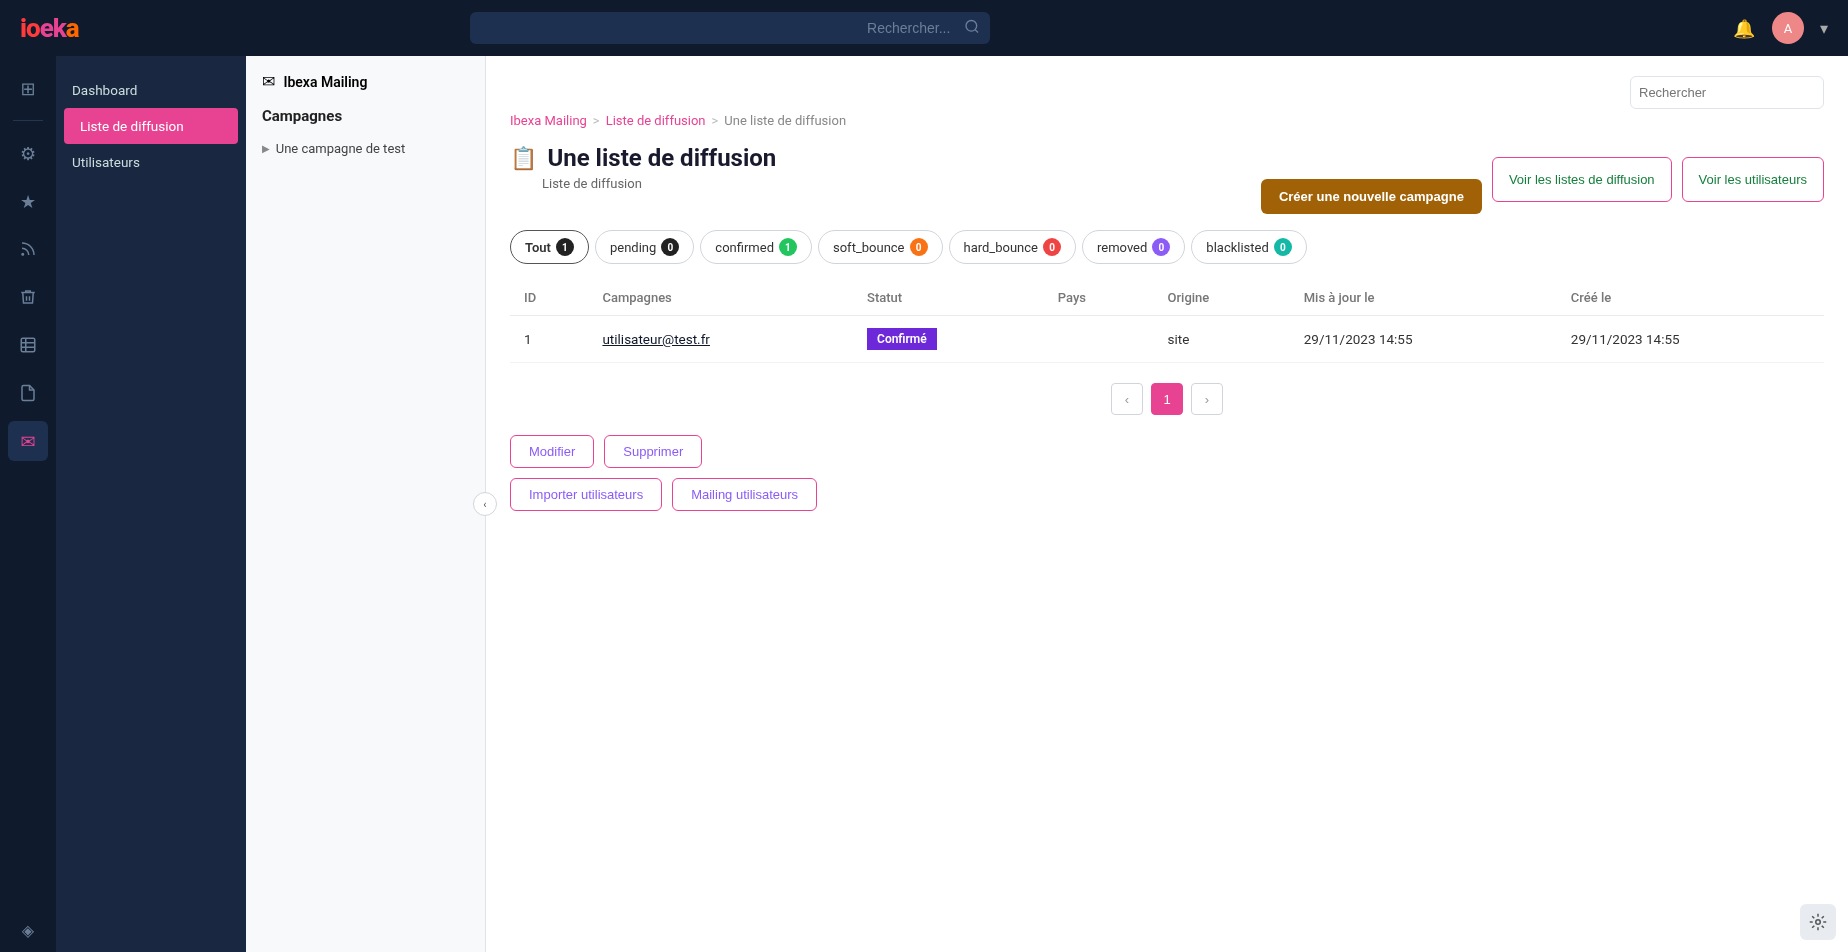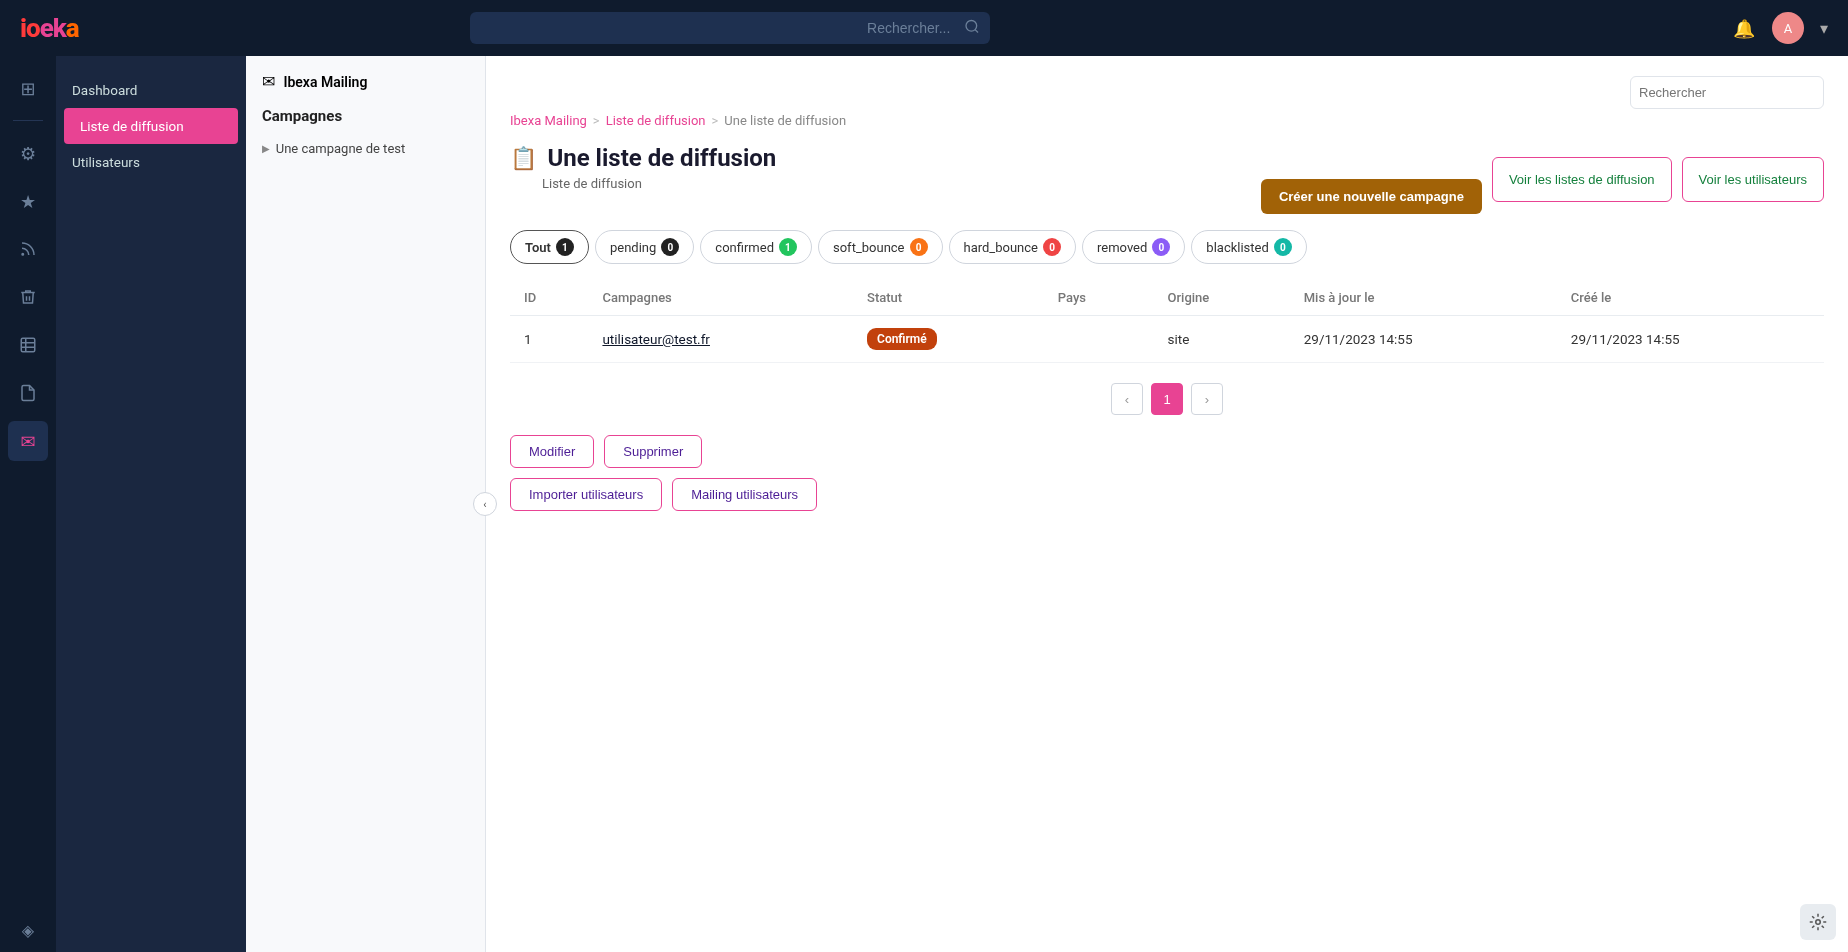--- a/index.html
+++ b/index.html
@@ -316,23 +316,23 @@
       font-weight: 500;
       border-bottom: 1.5px solid #e8ecf0;
       font-size: 13px;
     }
     .data-table td {
       padding: 12px 14px;
       border-bottom: 1px solid #f0f2f5;
       color: #333;
     }
     .status-badge-confirmed {
-      background: #c2410c;
+      background: #6d28d9;
       color: white;
-      border-radius: 9px;
+      border-radius: 0;
       padding: 4px 10px;
       font-size: 12px;
       font-weight: 600;
       display: inline-block;
     }
     .email-link { color: #0f172a; text-decoration: underline; cursor: pointer; }
 
     
     .pagination {
       display: flex;
@@ -359,21 +359,21 @@
 
     
     .action-buttons {
       display: flex;
       flex-wrap: wrap;
       gap: 10px;
       margin-top: 8px;
     }
     .btn-action-outline {
       background: white;
-      color: #4c1d95;
+      color: #8b5cf6;
       border: 1.5px solid #e84393;
       border-radius: 6px;
       padding: 8px 18px;
       font-size: 13px;
       font-weight: 500;
       cursor: pointer;
     }
 
     
     .bottom-icon-area {

